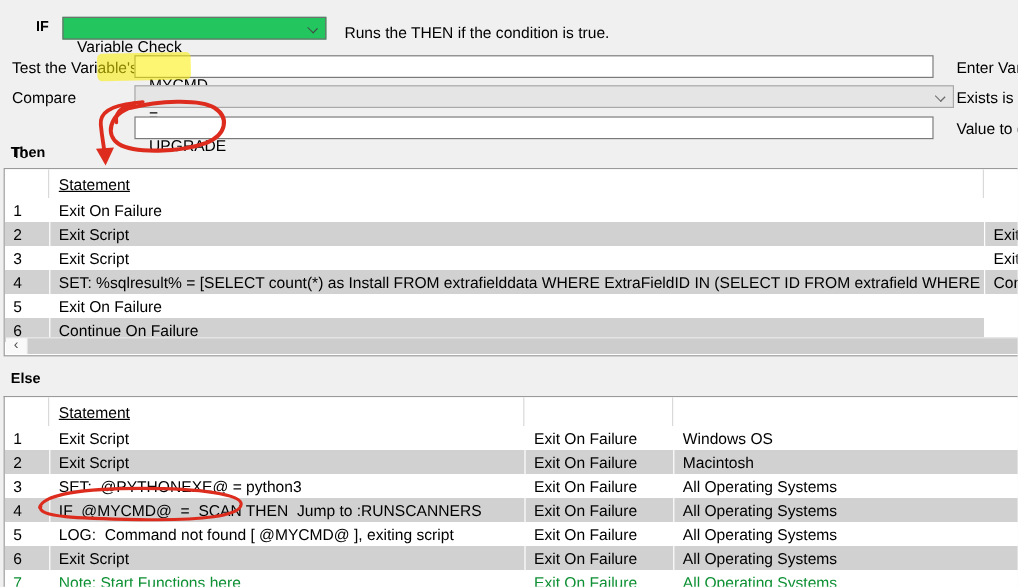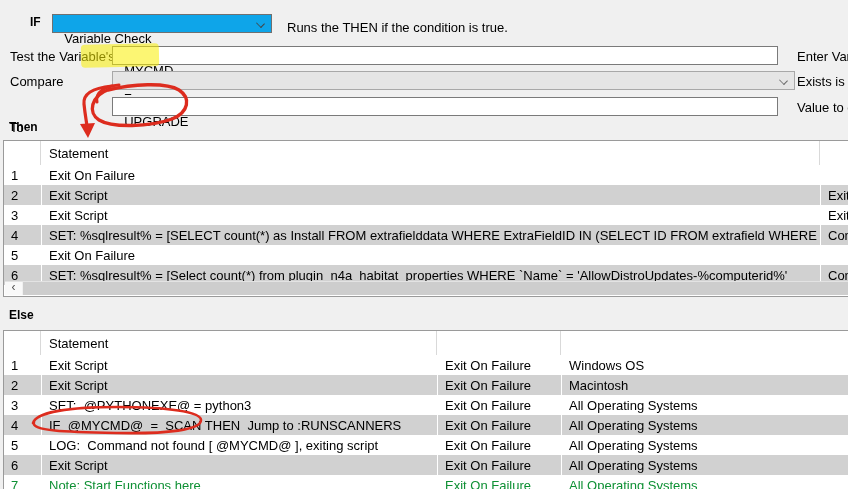--- a/index.html
+++ b/index.html
@@ -14,38 +14,38 @@
   .abs { position:absolute; }
   .lbl { white-space:pre; }
   .bold-h { font-weight:bold; font-size:12px; }
 
   
   .txt {
     position:absolute; height:19px; background:#fff;
     border:1px solid #7a7a7a; padding:1px 4px; line-height:15px; white-space:pre;
   }
   .combo {
-    position:absolute; height:19px; background:#0ea5e9;
+    position:absolute; height:19px; background:#22c55e;
     border:1px solid #707070; padding:1px 4px; line-height:15px; white-space:pre;
   }
   .combo.disabled { background:#e5e5e5; border-color:#a8a8a8; }
   .chev {
     position:absolute; right:7px; top:5px; width:7px; height:7px;
     border-right:1px solid #444; border-bottom:1px solid #444;
     transform:rotate(45deg) scaleY(0.8);
   }
   .combo.disabled .chev { border-color:#6a6a6a; }
 
   
   .grid-table {
     position:absolute; left:3px; background:#fff;
     border:1px solid #9a9a9a; overflow:hidden;
   }
   .g-header { display:grid; gap:0 1px; height:24px; background:#fff; }
-  .g-header .hcell { border-right:1px solid #d9d9d9; padding:5px 0 0 7px; white-space:pre; }
+  .g-header .hcell { border-right:1px solid #d9d9d9; padding:5px 0 0 7px; white-space:pre;text-decoration:underline; }
   .g-row { display:grid; gap:0 1px; height:20px; background:#fff; cursor:default; }
   .g-row .cell { padding:3px 0 0 7px; white-space:pre; overflow:hidden; line-height:15px; }
   .g-row.stripe .cell { background:#d1d1d1; }
   .g-row.green .cell { color:#0e9034; }
   .then-cols { grid-template-columns:37px 778px 180px; }
   .else-cols { grid-template-columns:37px 395px 123px 360px; }
 
   
   .hscroll {
     position:absolute; left:1px; right:1px; bottom:1px; height:14px; background:#f0f0f0;
@@ -127,21 +127,20 @@
     <div class="cell">4</div>
     <div class="cell">SET: %sqlresult% = [SELECT count(*) as Install FROM extrafielddata WHERE ExtraFieldID IN (SELECT ID FROM extrafield WHERE ...</div>
     <div class="cell">Continue On Failure</div>
   </div>
   <div class="g-row then-cols">
     <div class="cell">5</div>
     <div class="cell">Exit On Failure</div>
   </div>
   <div class="g-row then-cols stripe">
     <div class="cell">6</div>
-    <div class="cell">SET: %sqlresult% = [Select count(*) from plugin_n4a_habitat_properties WHERE `Name` = 'AllowDistroUpdates-%computerid%'</div>
     <div class="cell">Continue On Failure</div>
   </div>
 
   <div class="hscroll">
     <div class="sb-btn">‹</div>
     <div class="sb-thumb"></div>
   </div>
 </div>
 
 <div class="abs bold-h" style="left:9px; top:308px;">Else</div>

